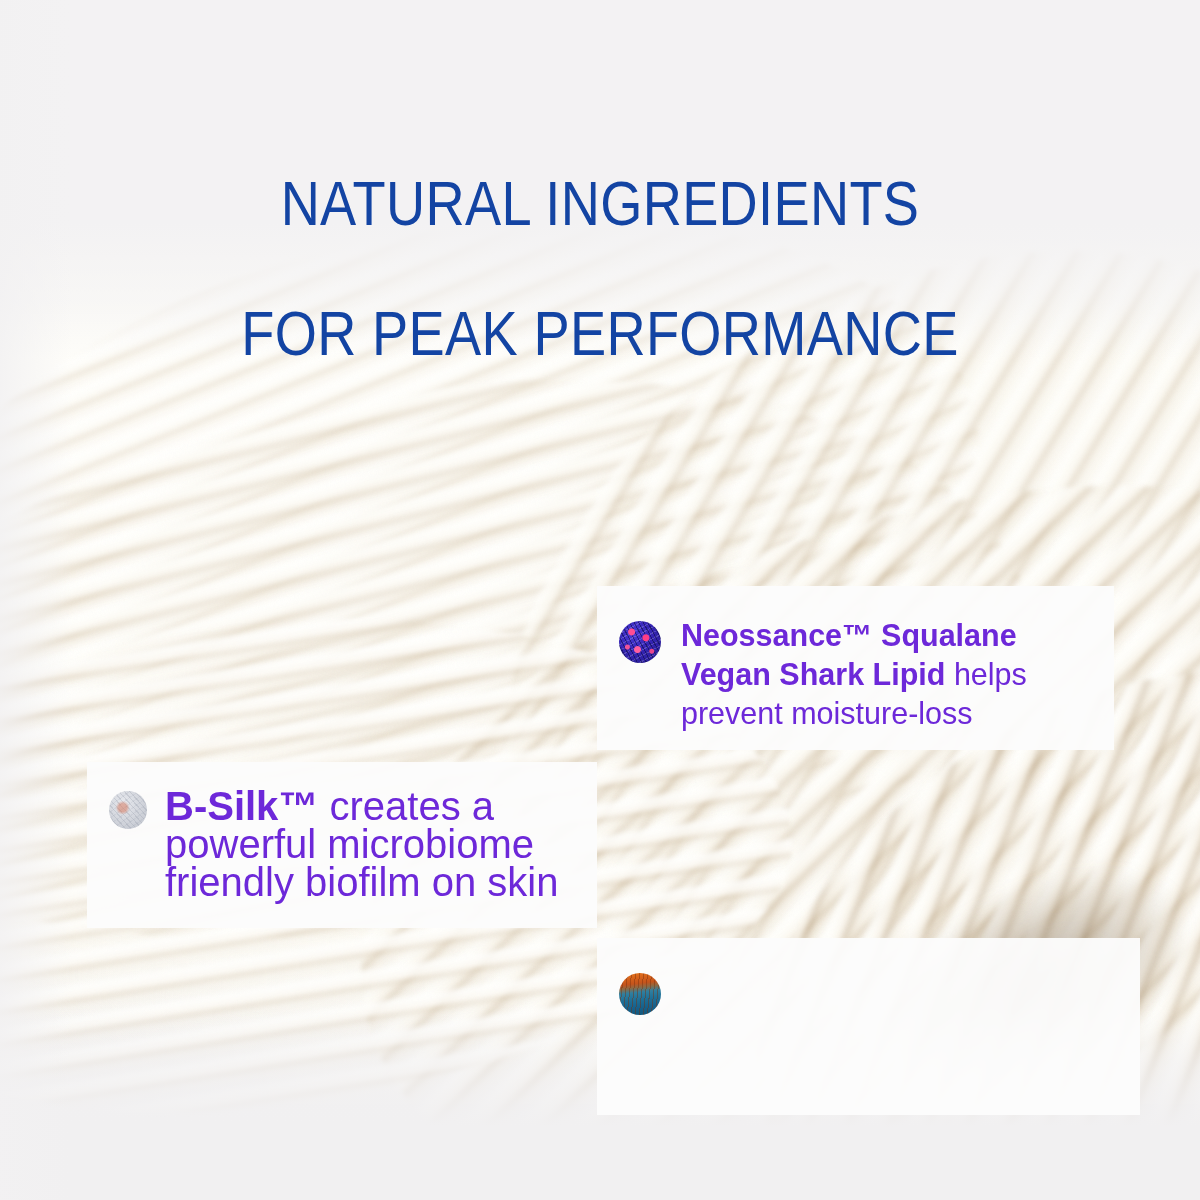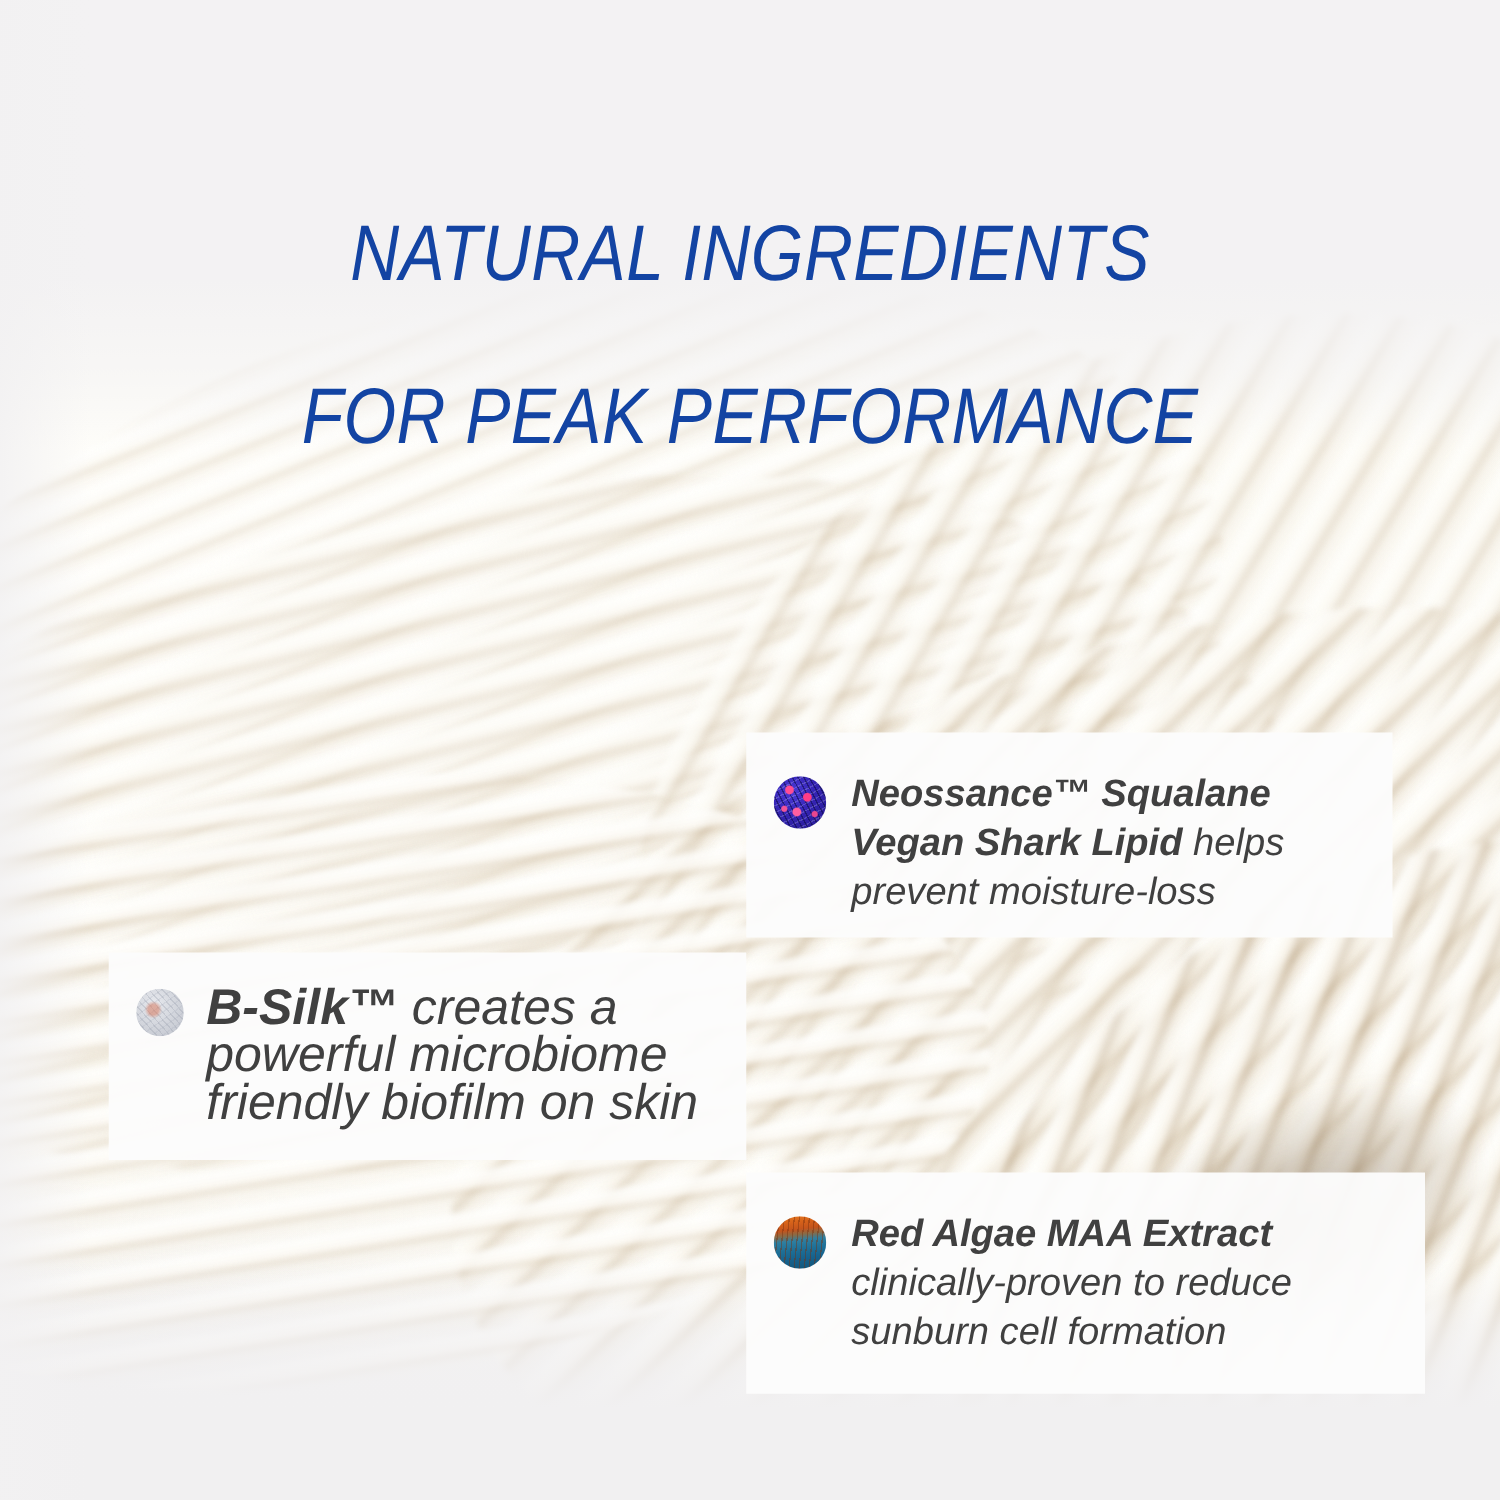--- a/index.html
+++ b/index.html
@@ -2,21 +2,21 @@
 <html><head>
 <meta charset="utf-8">
 <style>
   html,body{margin:0;padding:0;}
   body{
     width:1200px;height:1200px;
     background:#f2f1f2;
     font-family:"Liberation Sans","DejaVu Sans",sans-serif;
     overflow:hidden;
   }
-  .stage{position:relative;width:1200px;height:1200px;overflow:hidden;background:#f2f1f2;font-style:italic;}
+  .stage{position:relative;width:1200px;height:1200px;overflow:hidden;background:#f2f1f2;}
 
   
   .bg-plate{position:absolute;inset:0;background:
       linear-gradient(180deg,#f4f3f4 0%,#f3f2f3 18%,#f1f0f1 100%);}
 
   .cream-mass{
     position:absolute;left:-8%;top:17%;width:118%;height:75%;
     background:
       radial-gradient(120% 85% at 18% 32%, #fffefb 0%, #fdfcf7 38%, rgba(250,248,241,0) 72%),
       radial-gradient(110% 80% at 78% 58%, #fffefc 0%, #fbf9f3 42%, rgba(248,246,238,0) 76%),
@@ -157,21 +157,21 @@
     display:flex;
     align-items:flex-start;
     box-sizing:border-box;
   }
   .card .dot{
     flex:0 0 auto;
     border-radius:50%;
     margin-top:5px;
   }
   .card .txt{
-    color:#404040;
+    color:#6d28d9;
     font-weight:400;
   }
   .card .txt b{font-weight:700;}
 
   #card-neossance{
     left:597px;top:586px;width:517px;height:164px;
     padding:30px 26px 0 22px;
   }
   #card-neossance .dot{width:42px;height:42px;margin-right:20px;
     background:
@@ -243,16 +243,15 @@
     <div class="txt"><b>Neossance™ Squalane Vegan Shark Lipid</b><span> helps prevent moisture-loss</span></div>
   </div>
 
   <div class="card" id="card-bsilk">
     <span class="dot"></span>
     <div class="txt"><b>B-Silk™</b><span> creates a powerful microbiome friendly biofilm on skin</span></div>
   </div>
 
   <div class="card" id="card-redalgae">
     <span class="dot"></span>
-    <div class="txt"><b>Red Algae MAA Extract</b><span> clinically-proven to reduce sunburn cell formation</span></div>
   </div>
 
 </div>
 
 </body></html>

